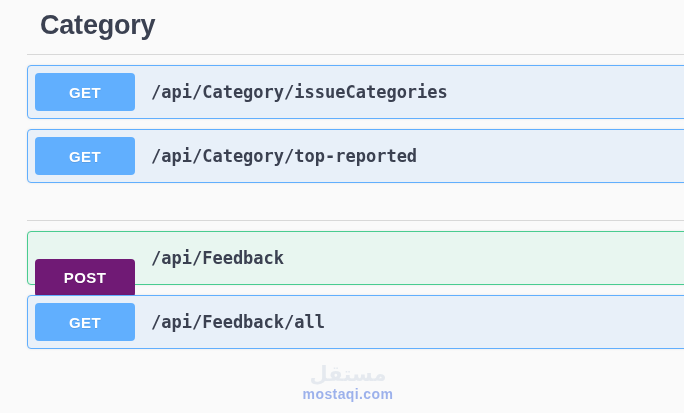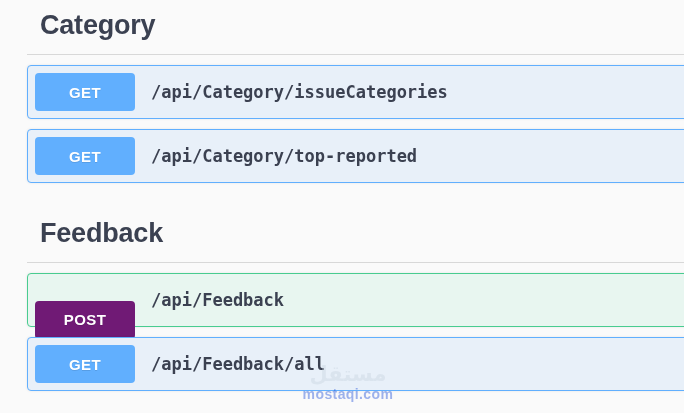--- a/index.html
+++ b/index.html
@@ -150,21 +150,20 @@
         <span class="op-path">/api/Category/issueCategories</span>
       </li>
       <li class="op-row get">
         <span class="op-method">GET</span>
         <span class="op-path">/api/Category/top-reported</span>
       </li>
     </ul>
   </div>
 
   <div class="tag-section sec-1">
-    <h2 class="tag-title">Feedback</h2>
     <div class="tag-divider"></div>
     <ul class="op-list">
       <li class="op-row post">
         <span class="op-method">POST</span>
         <span class="op-path">/api/Feedback</span>
       </li>
       <li class="op-row get">
         <span class="op-method">GET</span>
         <span class="op-path">/api/Feedback/all</span>
       </li>

